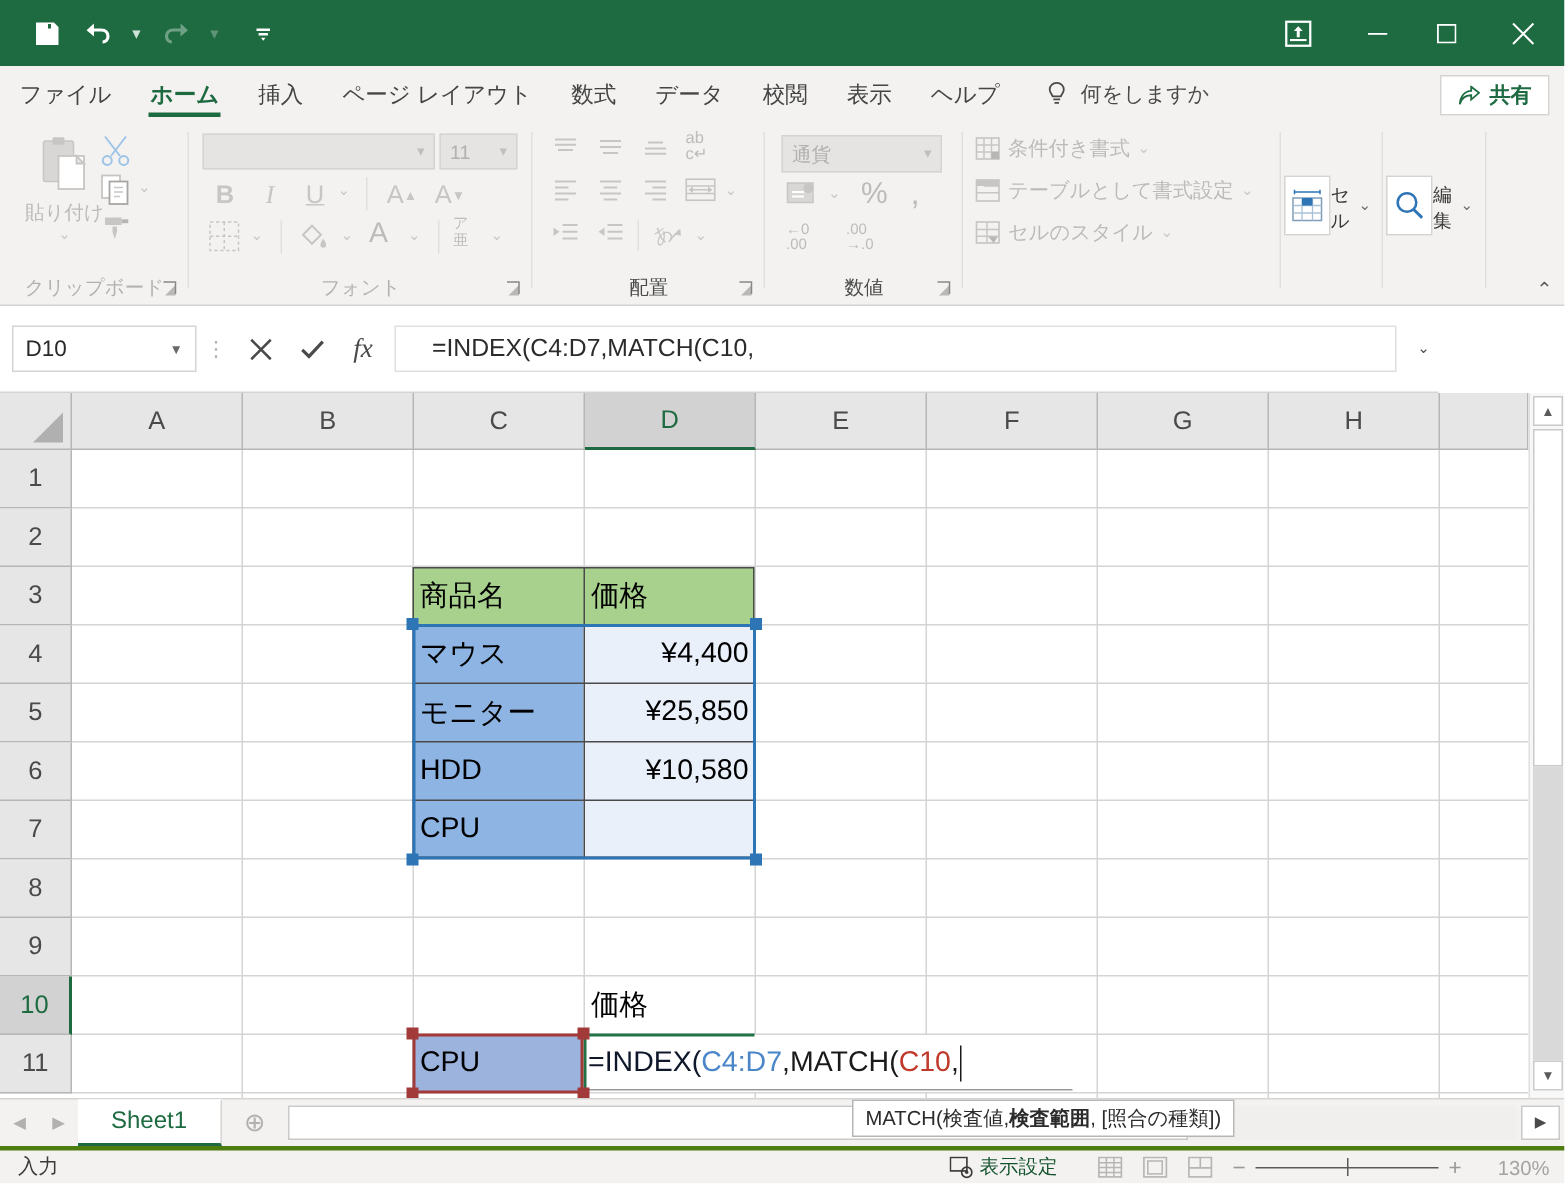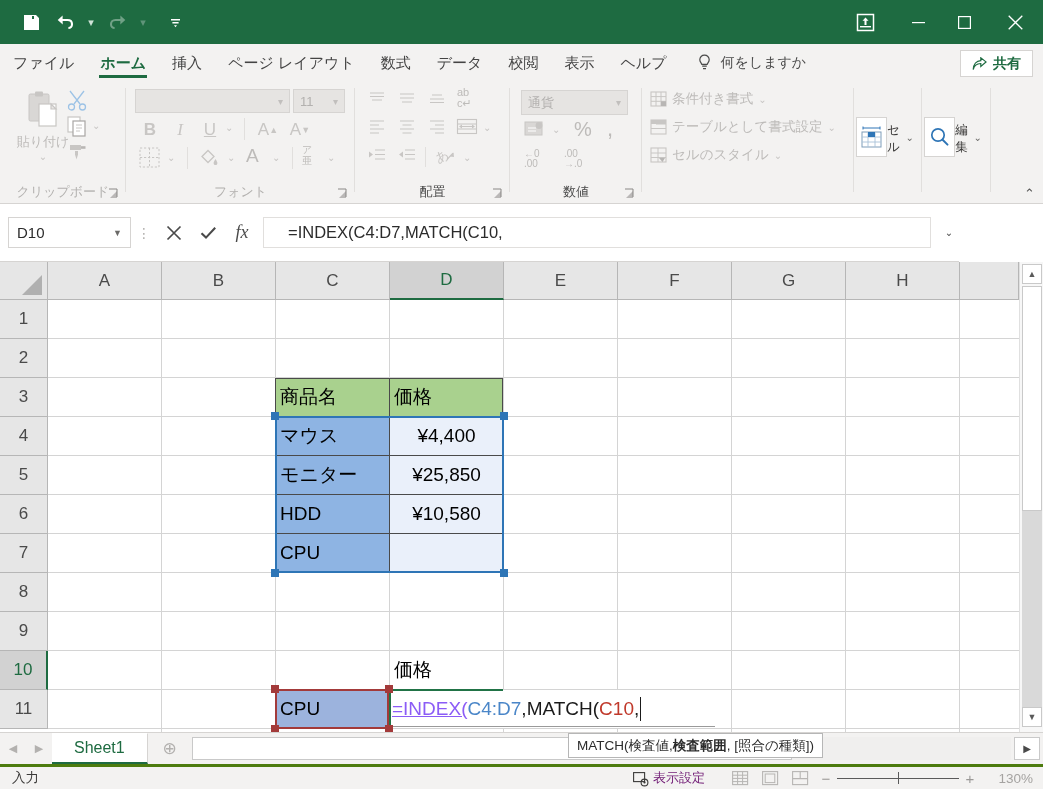--- a/index.html
+++ b/index.html
@@ -141,21 +141,21 @@
     font-size: 17px; color: #4a4a4a;
   }
   .rowhdr.active { background: #d2d2d2; color: #1e6b41; border-right: 2px solid #1e6b41; }
   .cellarea { position: absolute; left: 48px; top: 38px; width: 971px; height: 432px; overflow: hidden; }
   .gline-v { position: absolute; top: 0; width: 1px; height: 432px; background: #d4d4d4; }
   .gline-h { position: absolute; left: 0; height: 1px; width: 971px; background: #d4d4d4; }
   .cell {
     position: absolute; display: flex; align-items: center;
     font-size: 19px; color: #000; padding: 0 4px; overflow: hidden; white-space: nowrap;
   }
-  .cell.right { justify-content: center; }
+  .cell.right { justify-content: flex-end; }
 
   
   .vscroll { position: absolute; right: 0; top: 262px; width: 24px; height: 470px; background: #f7f7f7; border-left: 1px solid #e0e0e0;}
   .vs-arrow { position: absolute; left: 2px; width: 20px; height: 20px; background: #fff; border: 1px solid #c9c9c9;
               display: flex; align-items: center; justify-content: center; color: #5a5a5a; font-size: 9px; }
   .vs-thumb { position: absolute; left: 2px; width: 20px; background: #fff; border: 1px solid #c9c9c9; }
   .vs-track { position: absolute; left: 2px; width: 20px; background: #d9d9d9; }
 
   
   .sheetbar {
@@ -177,21 +177,21 @@
               background: #fff; border: 1px solid #c9c9c9; margin: 4px 3px; color: #4a4a4a; font-size: 10px; }
 
   
   .statusbar {
     position: absolute; left: 0; top: 764px; width: 1043px; height: 25px;
     background: #f3f2f1; border-top: 3px solid #4d7c0f;
     display: flex; align-items: center;
   }
   .status-mode { margin-left: 12px; font-size: 13.5px; color: #3b3a39; }
   .status-right { margin-left: auto; display: flex; align-items: center; gap: 0; padding-right: 10px; }
-  .view-settings { display: flex; align-items: flex-end; gap: 4px; font-size: 13px; color: #701a75; margin-right: 20px; }
+  .view-settings { display: flex; align-items: center; gap: 4px; font-size: 13px; color: #14532d; margin-right: 20px; }
   .view-btn { width: 30px; height: 22px; display: flex; align-items: center; justify-content: center; color: #b7b5b3; }
   .zoom-minus, .zoom-plus { width: 22px; text-align: center; font-size: 15px; color: #9b9997; }
   .zoom-slider { position: relative; width: 122px; height: 20px; display: flex; align-items: center; }
   .zoom-track { width: 100%; height: 1px; background: #5a5a5a; }
   .zoom-tick { position: absolute; left: 50%; top: 4px; width: 1px; height: 12px; background: #5a5a5a; }
   .zoom-val { width: 52px; text-align: right; font-size: 13.5px; color: #a5a3a1; }
 
   
   .tooltip {
     position: absolute; left: 568px; top: 733px; height: 25px;
@@ -727,21 +727,21 @@
           <span>CPU</span>
         </div>
       <div class="cell" style="left:342px;top:351px;width:113px;height:38px;">
           <span>価格</span>
         </div>
       <div class="cell" style="left:228px;top:390px;width:113px;height:38px;">
           <span>CPU</span>
         </div>
 
       <div style="position:absolute;left:342px;top:390px;width:325px;height:38px;background:#fff;display:flex;align-items:center;padding:0 2px;font-size:19px;white-space:nowrap;overflow:visible;">
-        <span style="color:#8b5cf6;text-decoration:underline;">=INDEX(</span>
+        <span style="color:#0f172a;">=INDEX(</span>
           <span style="color:#4a86c8;">C4:D7</span>
           <span style="color:#1a1a1a;">,MATCH(</span>
           <span style="color:#c0392b;">C10</span>
           <span style="color:#1a1a1a;">,</span>
           <span style="display:inline-block;width:1px;height:24px;background:#1a1a1a;margin-left:1px;"></span>
       </div>
 
       <div style="position:absolute;left:341px;top:389px;width:114px;height:2px;background:#217346;"></div>
       <div style="position:absolute;left:341px;top:389px;width:2px;height:39px;background:#217346;"></div>
       <div style="position:absolute;left:341px;top:426px;width:326px;height:1px;background:#9a9a9a;"></div>

